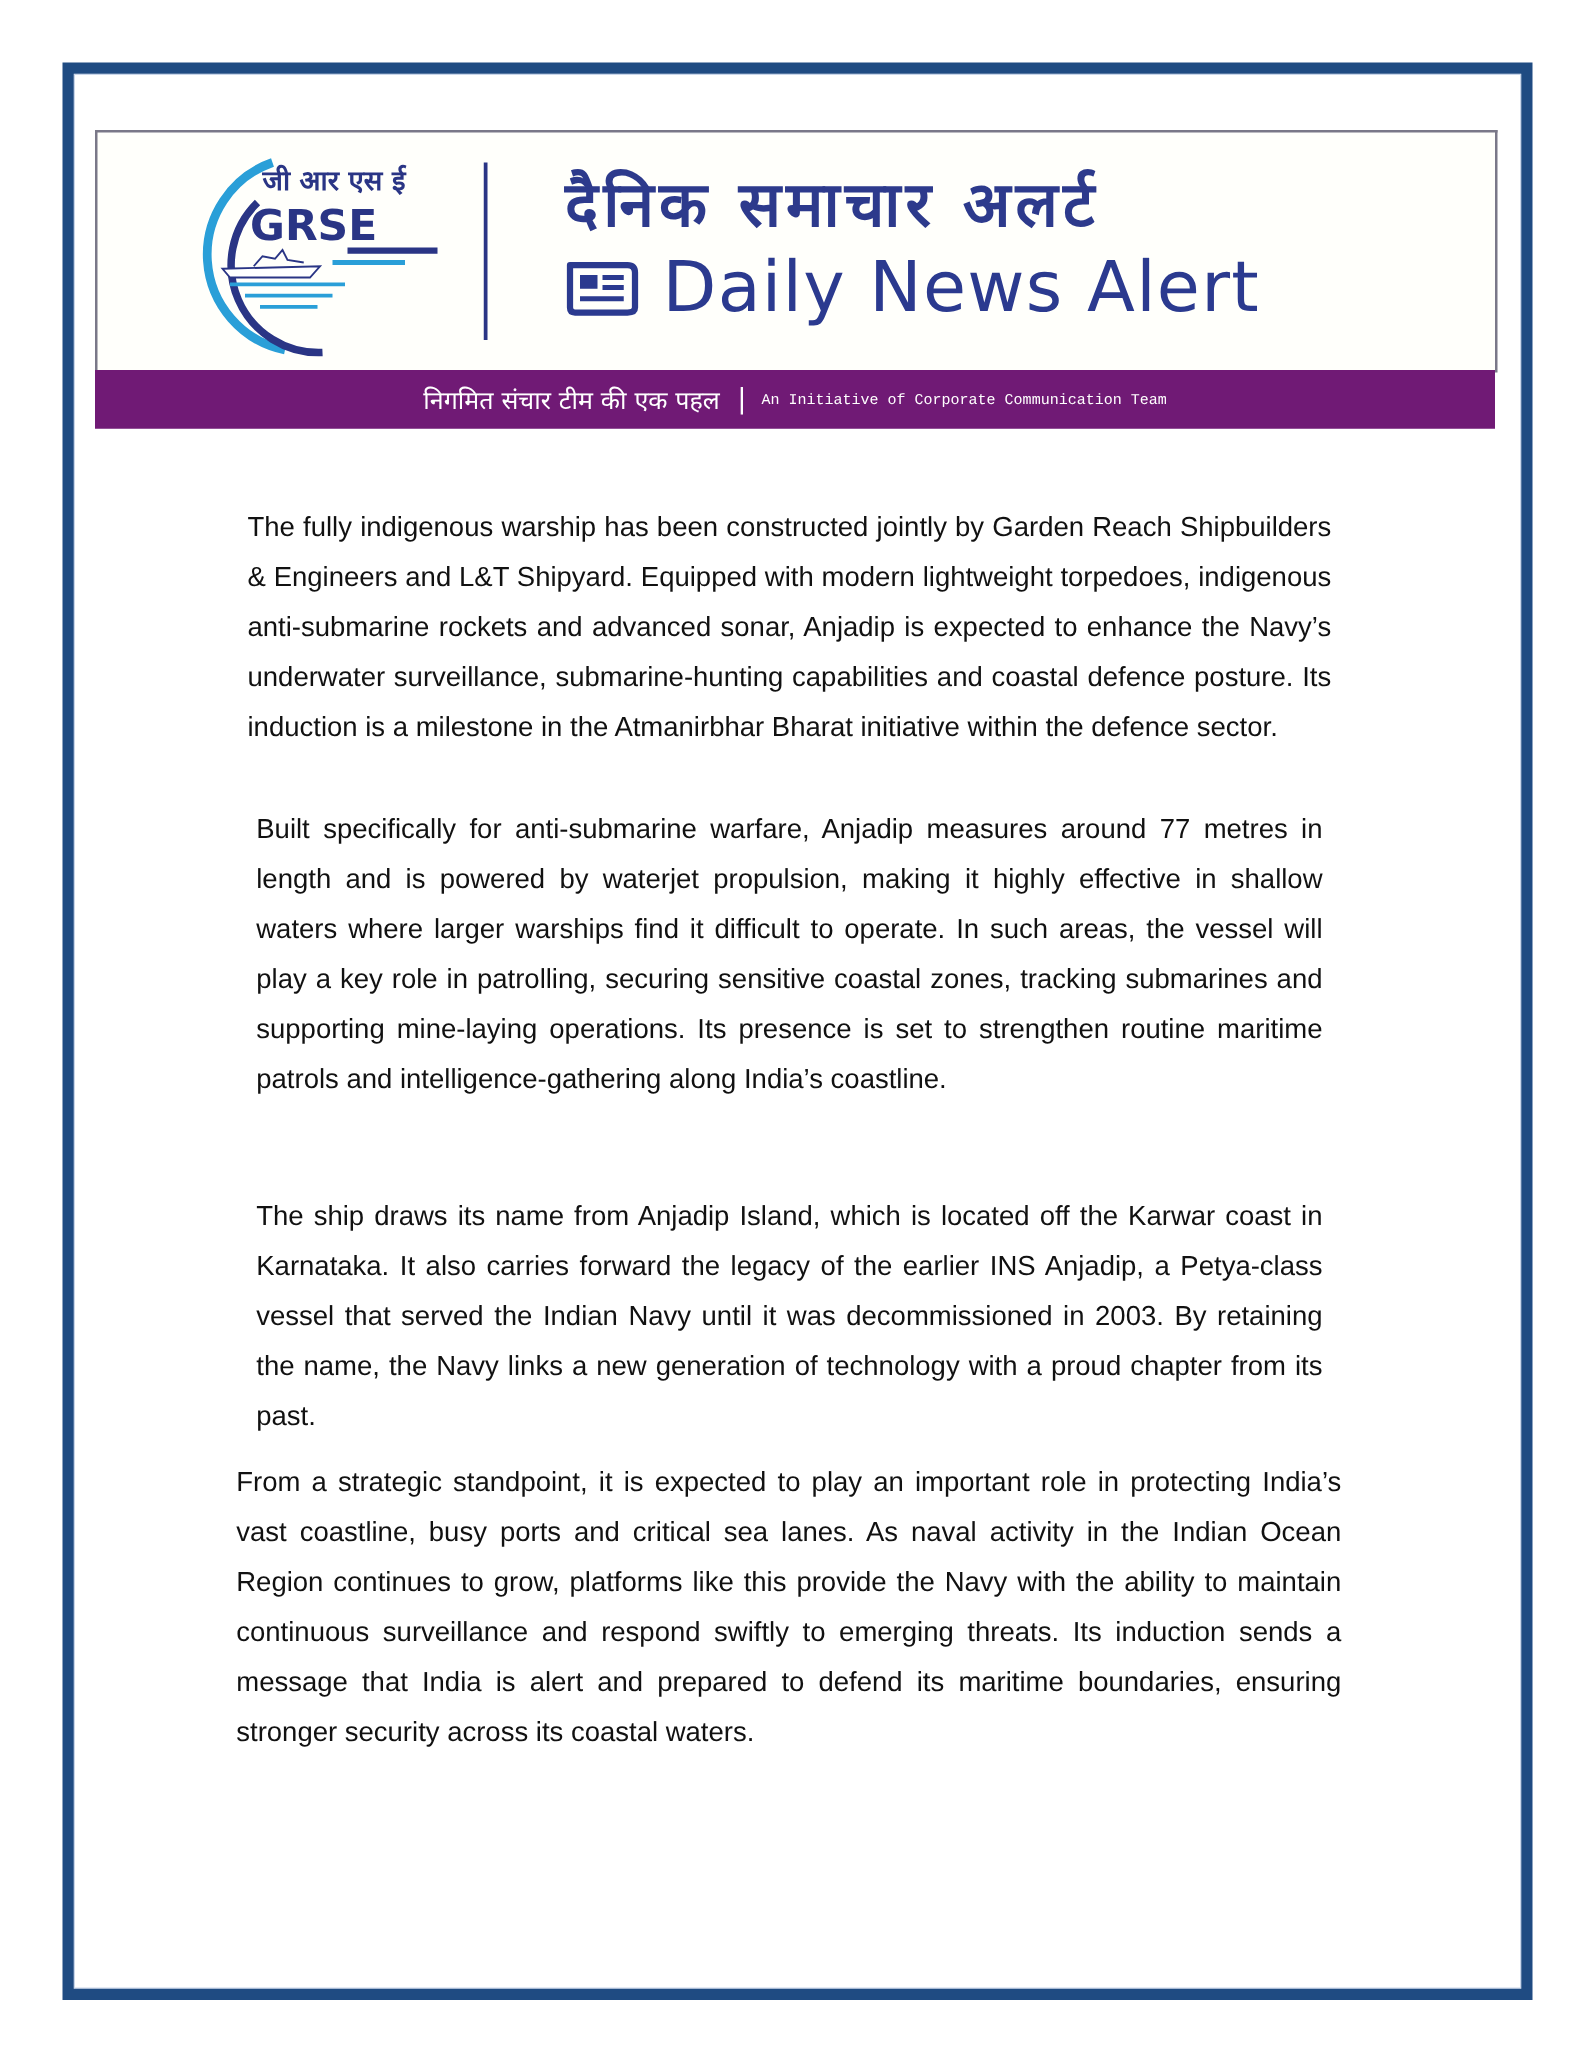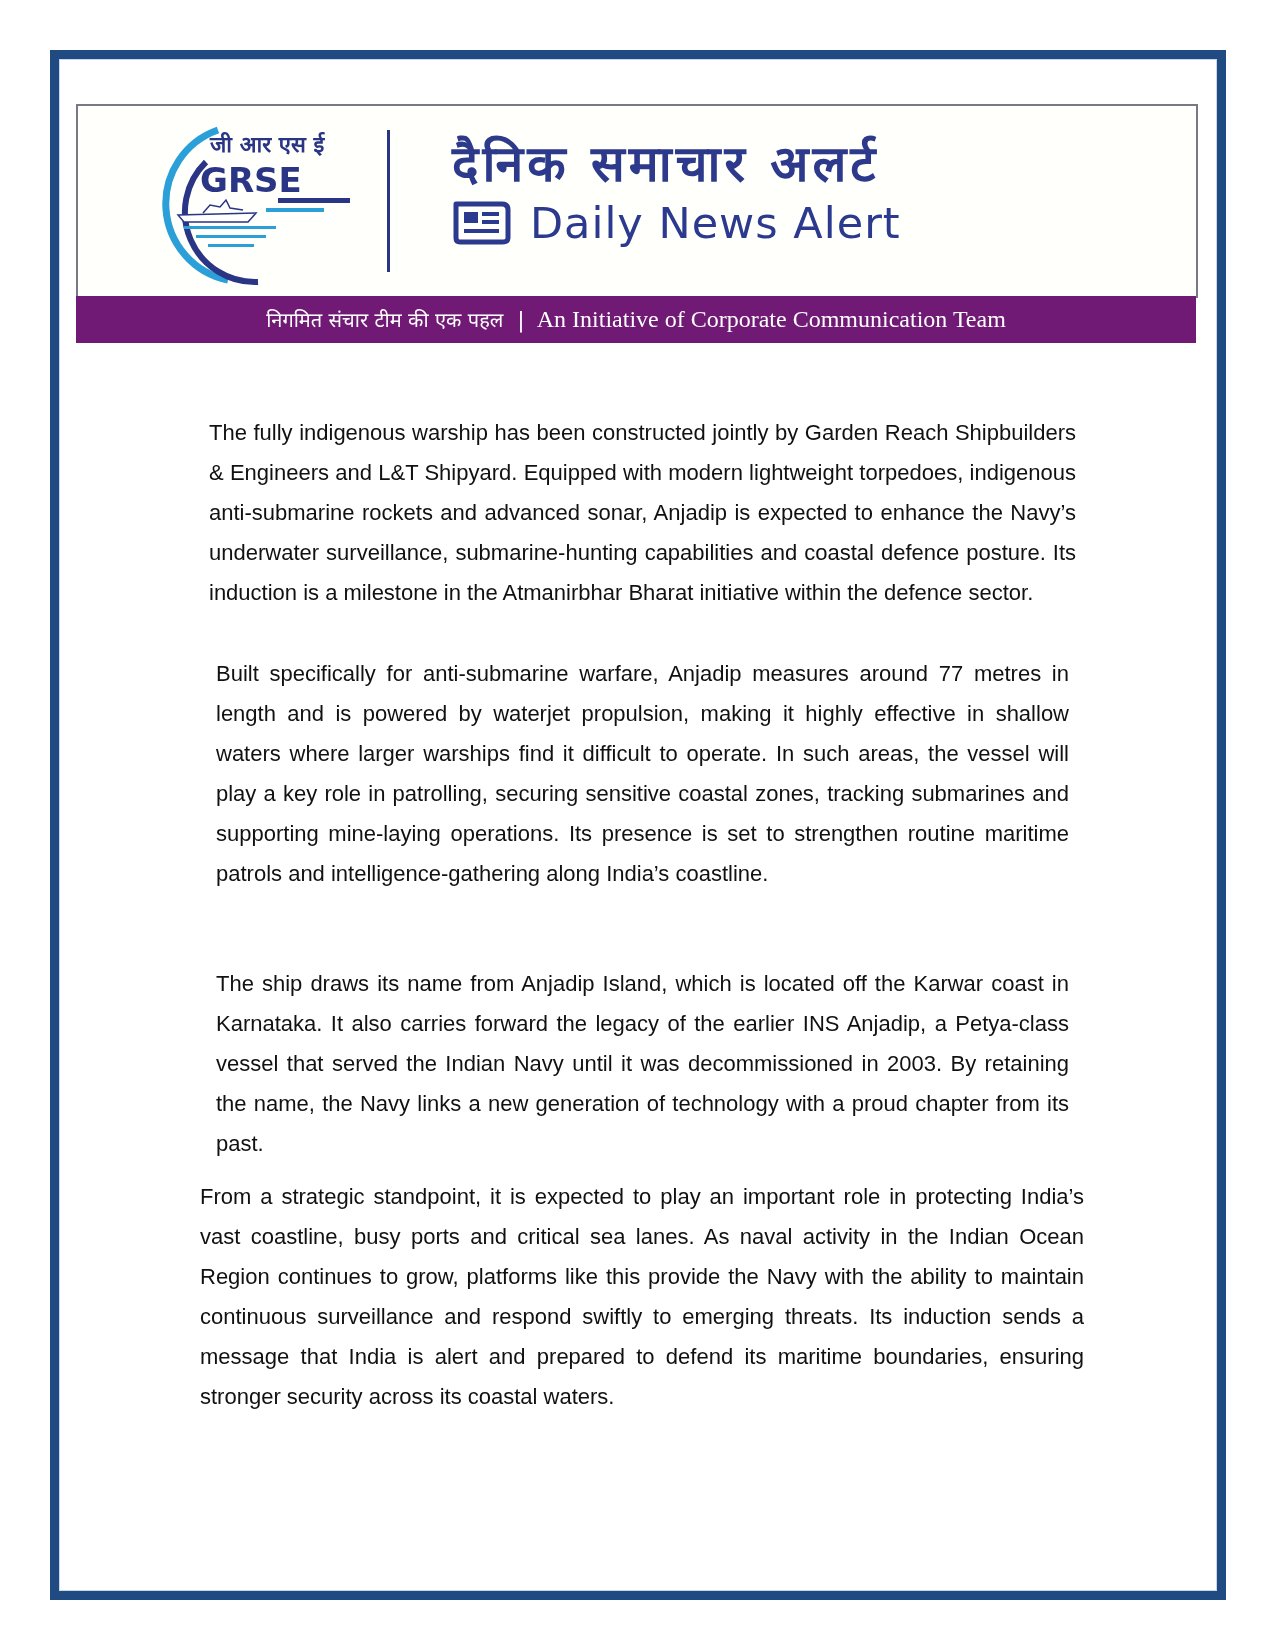--- a/index.html
+++ b/index.html
@@ -14,40 +14,40 @@
       border: 2px solid #7a7888; border-bottom: none; background: #fffffb;
     }
     .banner {
       position: absolute; left: 76px; top: 296px; width: 1120px; height: 47px;
       background: #701a75; color: #ffffff;
       display: flex; align-items: center; justify-content: center;
       font-family: "DejaVu Sans", sans-serif; font-size: 20px; letter-spacing: 0px;
     }
     .banner .hi { font-family: "DejaVu Sans", sans-serif; font-size: 20px; margin-right: 14px; }
     .banner .sep { margin-right: 12px; font-size: 22px; }
-    .banner .en { font-family: Liberation Serif, serif; font-size: 24px; }
+    .banner .en { font-family: Liberation Mono, monospace; font-size: 12px; }
     .logo { position: absolute; left: 148px; top: 122px; width: 230px; height: 165px; }
     .logo-divider {
       position: absolute; left: 387px; top: 130px; width: 3px; height: 142px; background: #2a3585;
     }
     .title-hi {
       position: absolute; left: 452px; top: 128px;
       font-family: "DejaVu Serif", serif; font-size: 50px; font-weight: bold; color: #2d3a8c;
       letter-spacing: 4px; white-space: nowrap; text-align: right;
     }
     .title-en {
       position: absolute; left: 452px; top: 198px; display: flex; align-items: center;
       white-space: nowrap;
     }
     .title-en .news-icon { width: 60px; height: 46px; margin-right: 18px; }
     .title-en .txt {
-      font-family: "DejaVu Sans", sans-serif; font-size: 43px; color: #2b3a8f; letter-spacing: 1px;
+      font-family: "DejaVu Sans", sans-serif; font-size: 56px; color: #2b3a8f; letter-spacing: 1px;
     }
     .article p {
-      position: absolute; margin: 11px;
+      position: absolute; margin: 0;
       font-family: "Liberation Sans", sans-serif; font-size: 22px; line-height: 40px;
       color: #111111; text-align: justify;
     }
     .p1 { left: 198px; top: 402px; width: 867px; }
     .p2 { left: 205px; top: 643px; width: 853px; }
     .p3 { left: 205px; top: 953px; width: 853px; }
     .p4 { left: 189px; top: 1166px; width: 884px; }
   </style>
 </head>
 <body>

